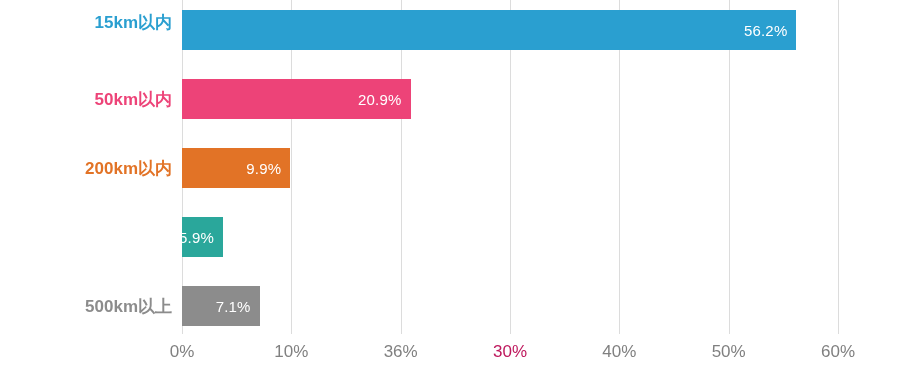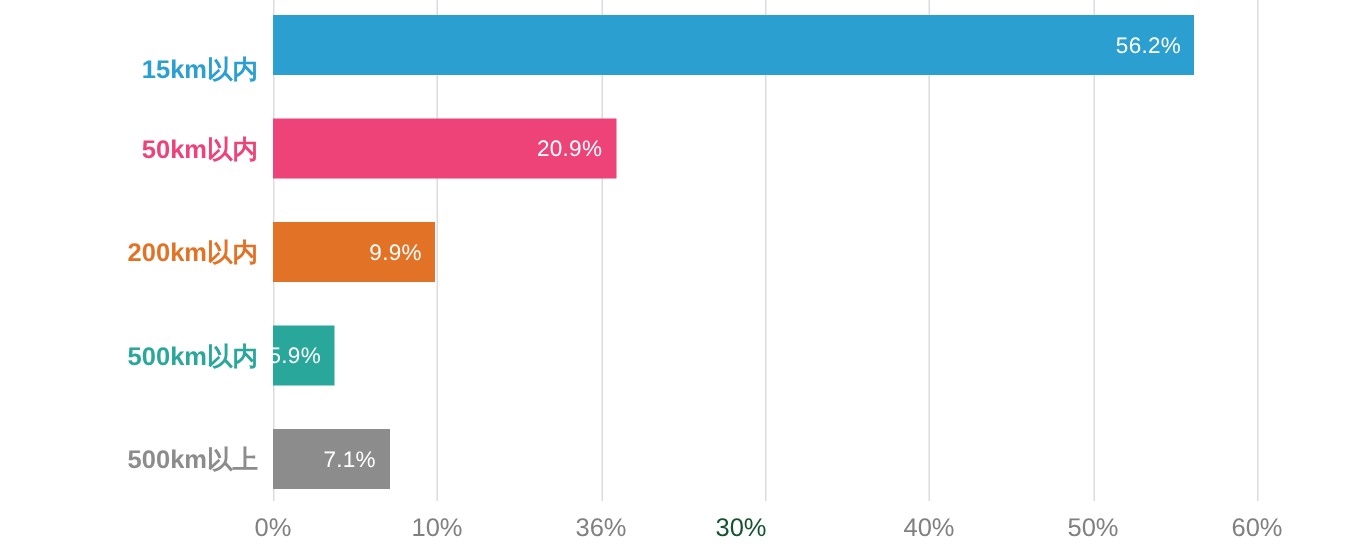--- a/index.html
+++ b/index.html
@@ -140,30 +140,29 @@
         </div>
         <div class="bar-row" style="top: 286px; width: 656px;">
           <div class="bar" style="width: 77.6267px; height: 40px; background: rgb(140, 140, 140);">
             <span class="bar-value" style="color: rgb(255, 255, 255);">7.1%</span>
           </div>
         </div>
       </div>
   </div>
 
   <div class="cat-labels" id="cat-labels">
-      <div class="cat-label-item" style="top: 26px; color: rgb(42, 159, 208);">15km以内</div>
+      <div class="cat-label-item" style="top: 2px; color: rgb(42, 159, 208);">15km以内</div>
       <div class="cat-label-item" style="top: 79px; color: rgb(237, 67, 120);">50km以内</div>
       <div class="cat-label-item" style="top: 148px; color: rgb(226, 115, 38);">200km以内</div>
-      <div class="cat-label-item" style="top: 217px; color: rgb(42, 167, 155);">500km以内</div>
       <div class="cat-label-item" style="top: 286px; color: rgb(140, 140, 140);">500km以上</div>
     </div>
 
   <div class="tick-labels" id="tick-labels">
       <div class="tick-label" style="left: 182px; color: rgb(128, 128, 128);">0%</div>
       <div class="tick-label" style="left: 291.333px; color: rgb(128, 128, 128);">10%</div>
       <div class="tick-label" style="left: 400.667px; color: rgb(128, 128, 128);">36%</div>
-      <div class="tick-label" style="left: 494px; color: #14532d;">30%</div>
+      <div class="tick-label" style="left: 510px; color: #be185d;">30%</div>
       <div class="tick-label" style="left: 619.333px; color: rgb(128, 128, 128);">40%</div>
       <div class="tick-label" style="left: 728.667px; color: rgb(128, 128, 128); text-align: center;">50%</div>
       <div class="tick-label" style="left: 838px; color: rgb(128, 128, 128);">60%</div>
     </div>
 
 </div>
 
 </body></html>

